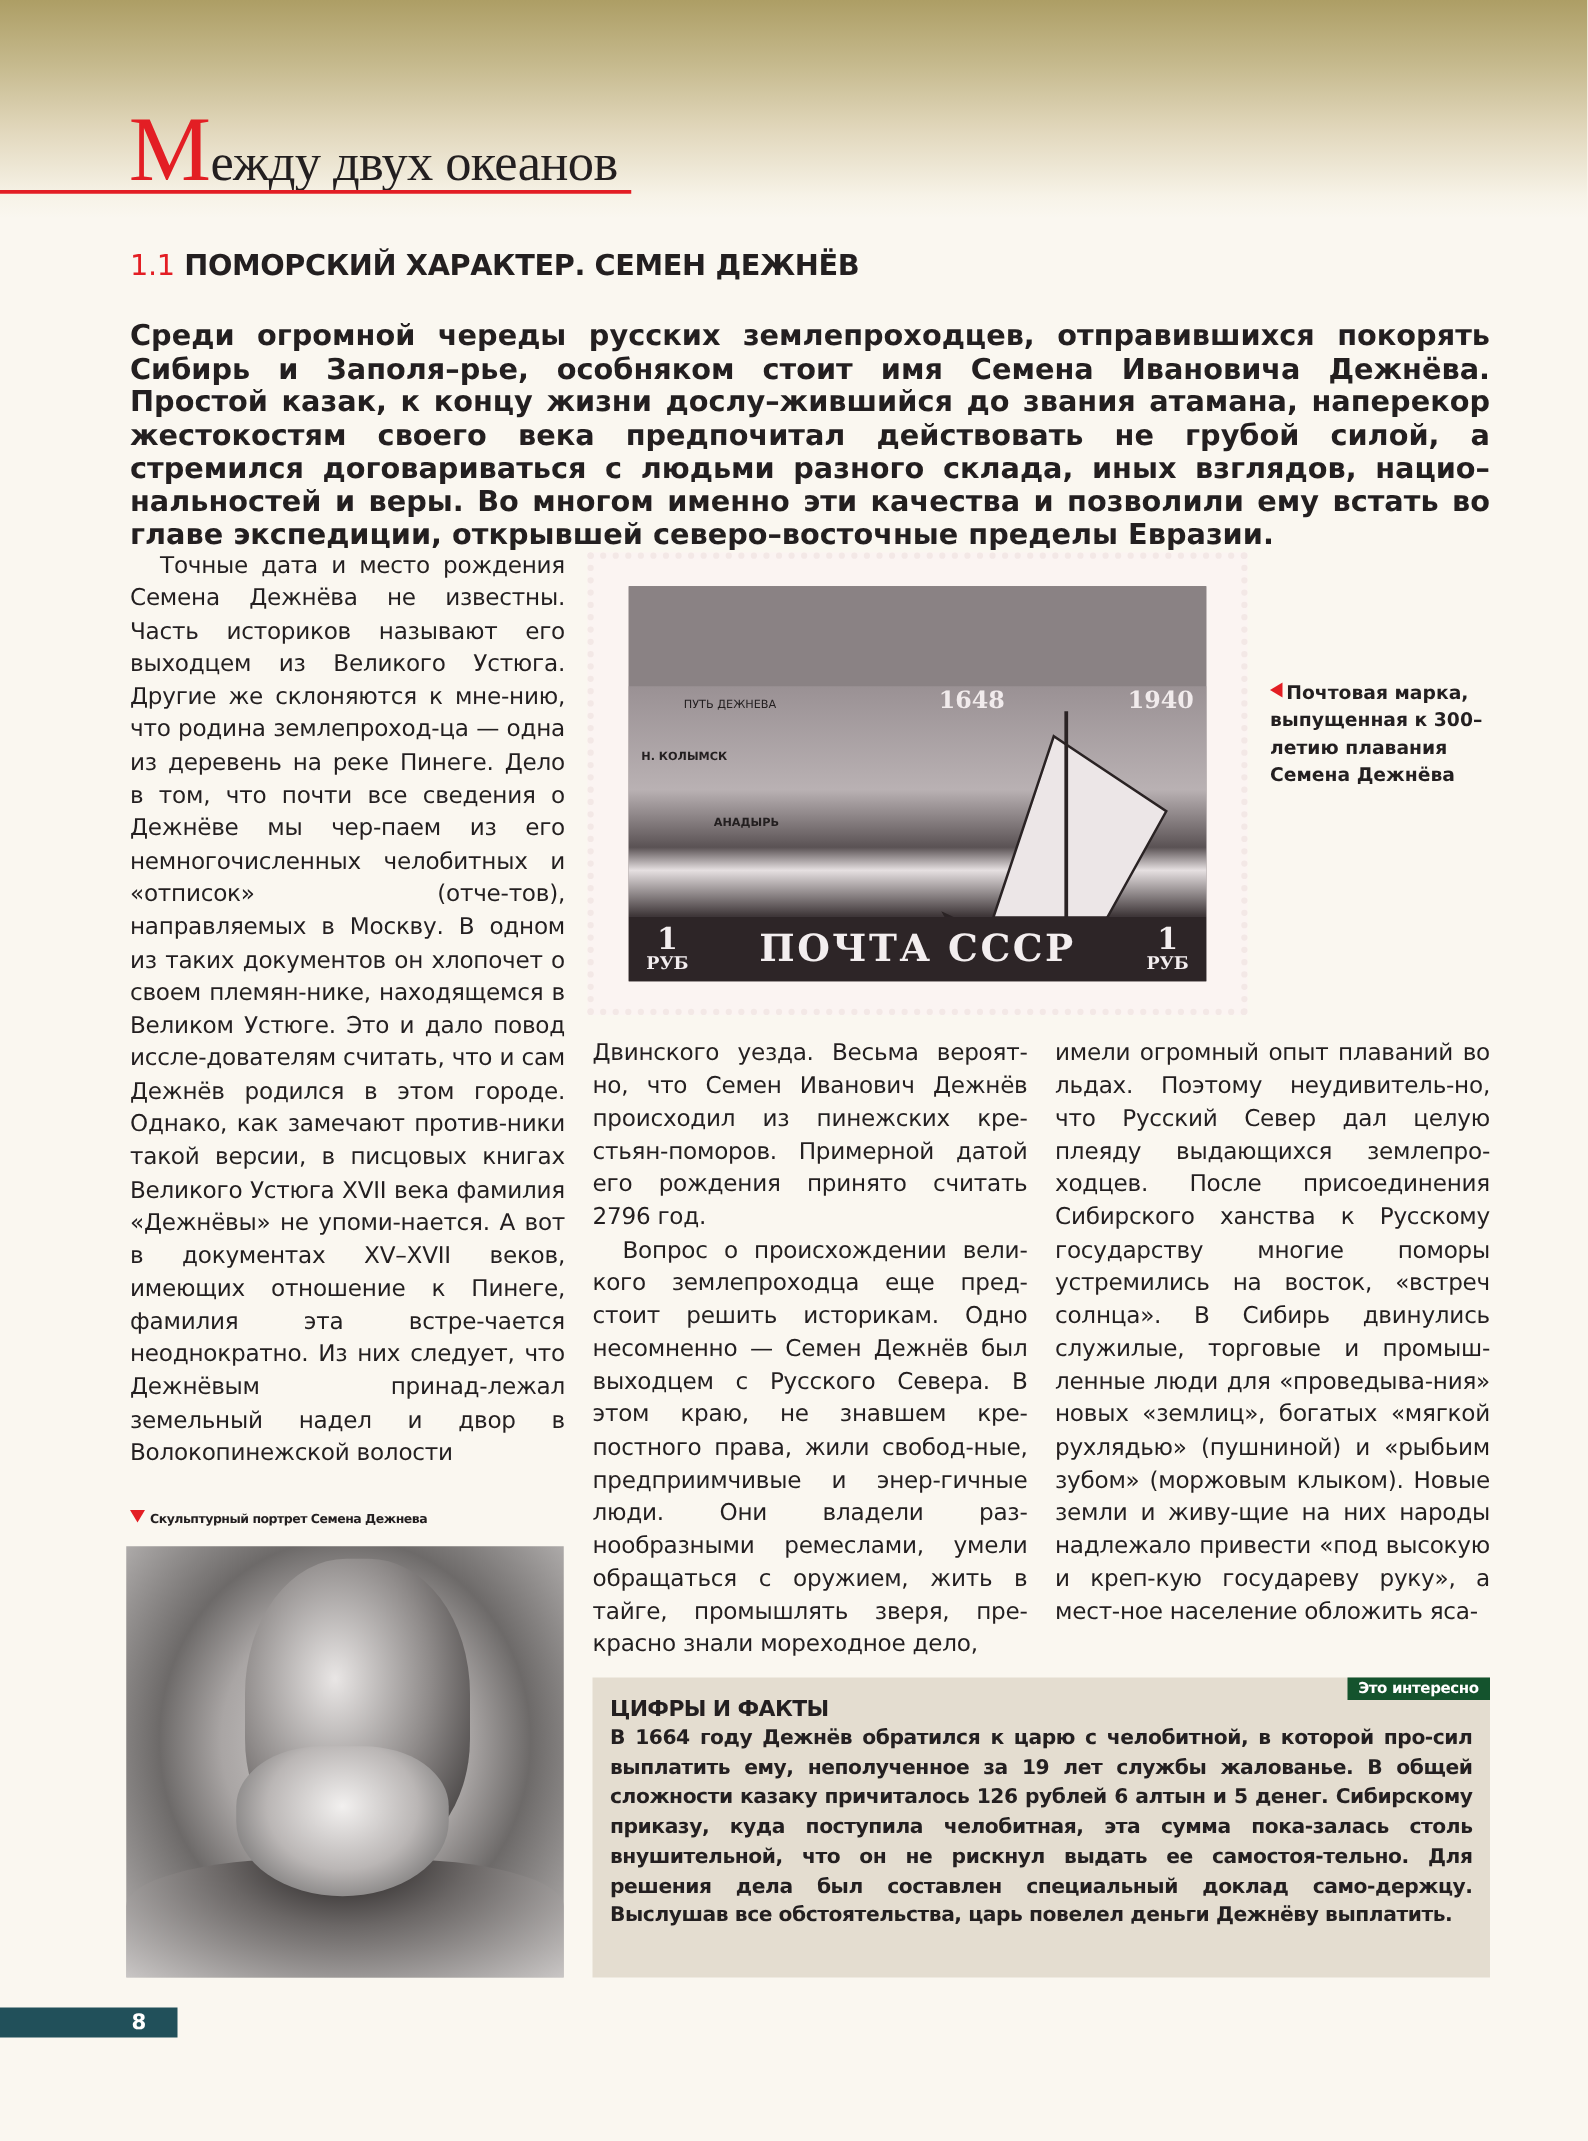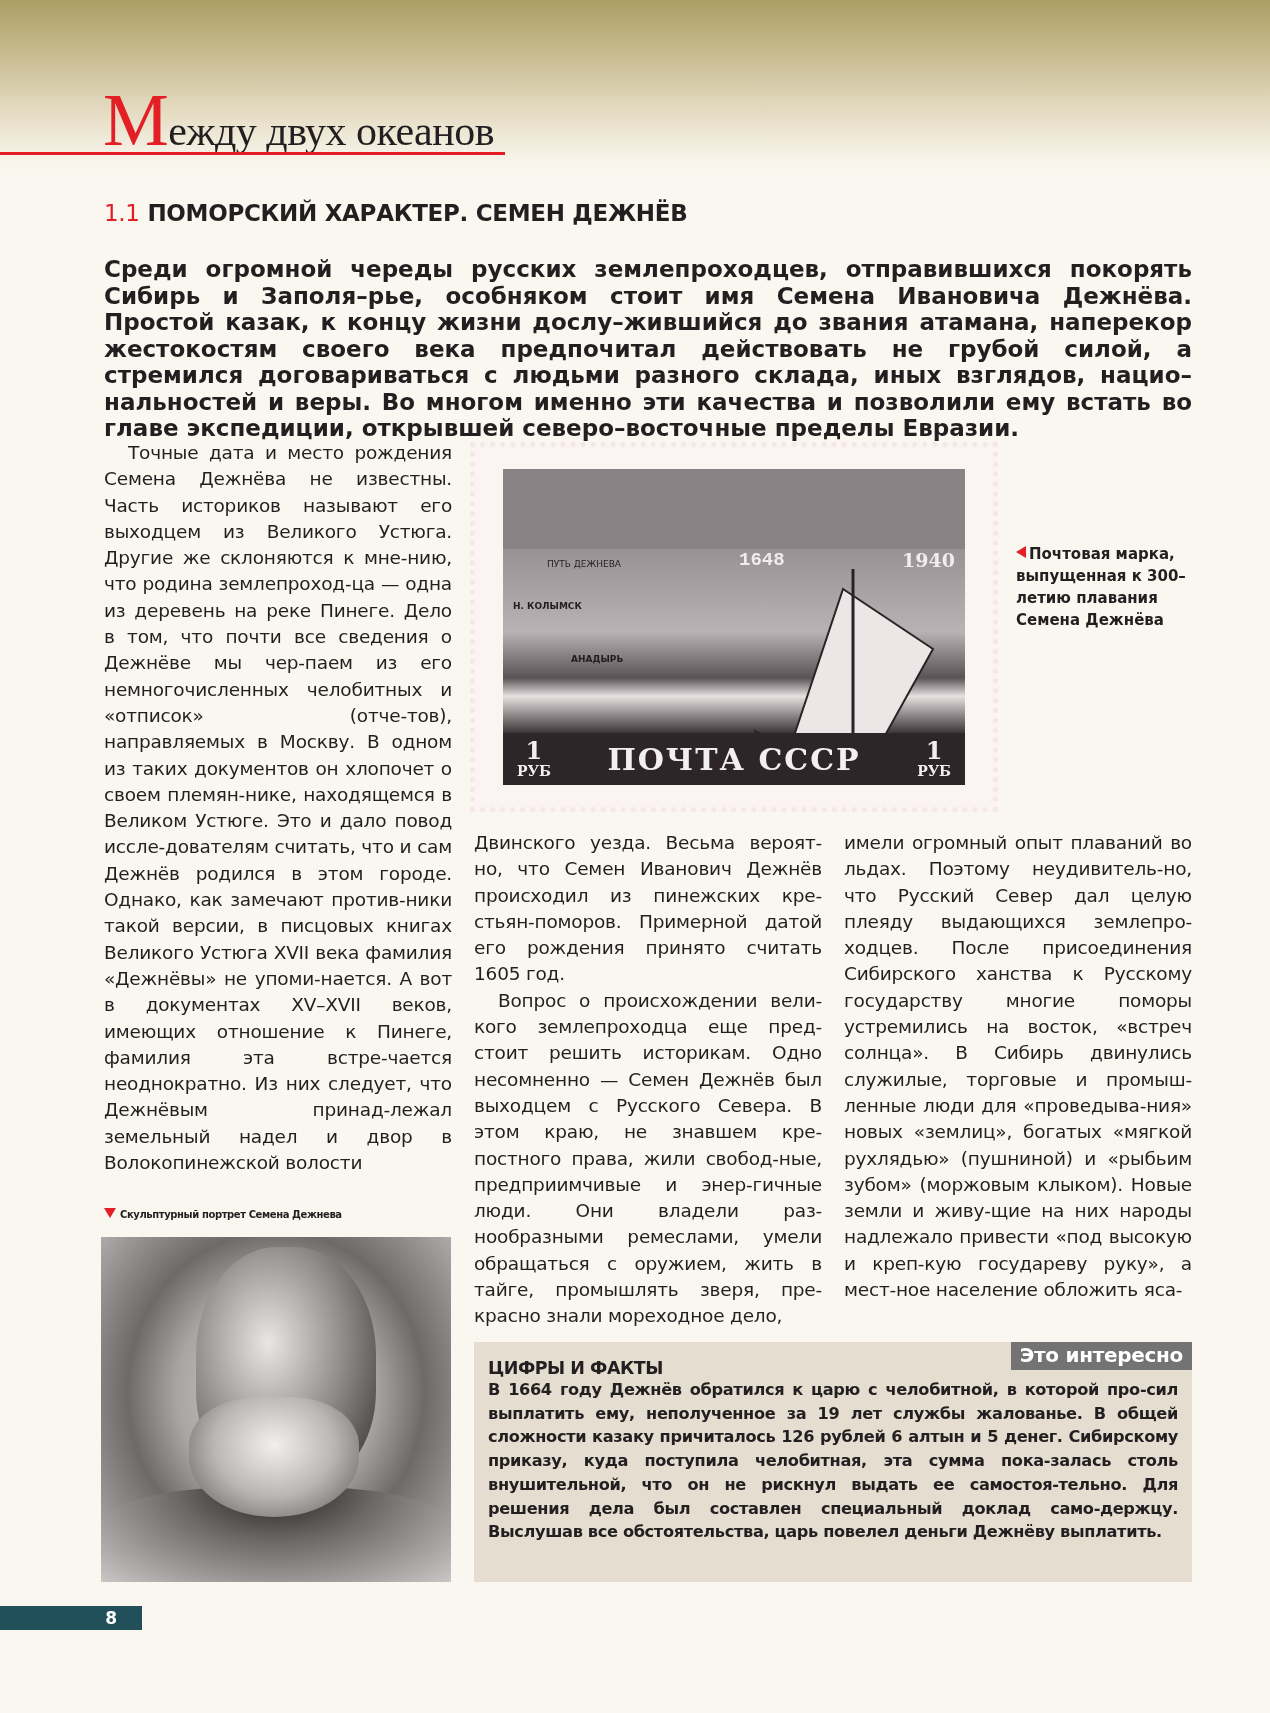--- a/index.html
+++ b/index.html
@@ -56,21 +56,21 @@
     font-family: "DejaVu Serif", serif; font-weight: bold; color: #2a2324;
     background: #fbf4f2; font-size: 19px; line-height: 22px;
   }
   .stamp-top-text .big { font-size: 34px; }
   .stamp-sub1, .stamp-sub2 { display: block; margin-left: 66px; font-size: 15px; line-height: 18px; }
   .stamp-scene {
     position: absolute; left: 0; right: 0; top: 80px; bottom: 52px;
     background: linear-gradient(to bottom, #9a9194 0%, #b9b1b3 45%, #5a5254 70%, #e6e0e1 80%, #3d3537 100%);
   }
   .stamp-years { position: absolute; top: 0; color: #f1ebec; font-family: "DejaVu Serif", serif; font-size: 19px; font-weight: bold; }
-  .stamp-years.y1 { left: 236px; font-family: Liberation Mono, monospace; }
+  .stamp-years.y1 { left: 248px; }
   .stamp-years.y2 { right: 10px; }
   .stamp-route-label { position: absolute; left: 30px; top: 10px; font-size: 9px; color: #231f20; font-weight: normal; padding-left: 14px; }
   .stamp-map-label { position: absolute; left: 10px; top: 52px; font-size: 9px; color: #231f20; font-weight: bold; }
   .stamp-map-label2 { position: absolute; left: 20px; top: 105px; font-size: 9px; color: #231f20; font-weight: bold; margin-left: 48px; }
   .stamp-bottom {
     position: absolute; left: 0; right: 0; bottom: 0; height: 52px; background: #2d2527;
     display: flex; align-items: center; justify-content: space-between; padding: 0 14px;
     color: #f3eeef; font-family: "DejaVu Serif", serif; font-weight: bold;
   }
   .stamp-value { font-size: 14px; text-align: center; line-height: 16px; }
@@ -104,22 +104,22 @@
   .bust-collar {
     position: absolute; left: 0; top: 250px; width: 350px; height: 95px;
     border-radius: 40% 40% 0 0; background: radial-gradient(ellipse at 50% 0%, #1e1b1b 0%, #6b6766 40%, #c9c6c5 100%);
   }
 
   .facts {
     position: absolute; left: 474px; top: 1342px; width: 718px; height: 240px;
     background: #e4ddd0; box-sizing: border-box; padding: 14px 14px 0 14px;
   }
   .facts-badge {
-    position: absolute; right: 0; top: 0; background: #737373; color: #ffffff;
-    font-size: 20px; font-weight: bold; padding: 1px 9px 3px 9px; letter-spacing: -0.3px;
+    position: absolute; right: 0; top: 0; background: #14532d; color: #ffffff;
+    font-size: 12px; font-weight: bold; padding: 1px 9px 3px 9px; letter-spacing: -0.3px;
   }
   .facts-title { margin: 2px 0 0 0; font-size: 17.5px; font-weight: bold; letter-spacing: -0.5px; }
   .facts-text {
     margin: 0; font-size: 16.2px; font-weight: bold; line-height: 23.7px;
     text-align: justify; letter-spacing: -0.35px;
   }
   .page-number-bar {
     position: absolute; left: 0; top: 1606px; width: 142px; height: 24px; background: #21505a;
   }
   .page-number {
@@ -159,21 +159,21 @@
       <div class="stamp-value"><span class="n">1</span><span>РУБ</span></div>
       <div class="stamp-post">ПОЧТА СССР</div>
       <div class="stamp-value"><span class="n">1</span><span>РУБ</span></div>
     </div>
   </div>
 </div>
 
 <p class="caption-stamp"><span class="tri-left"></span><span>Почтовая марка, выпущенная к 300–летию плавания Семена Дежнёва</span></p>
 
 <div class="col col-2">
-  <p>Двинского уезда. Весьма вероят-но, что Семен Иванович Дежнёв происходил из пинежских кре-стьян-поморов. Примерной датой его рождения принято считать 1605 год.</p>
+  <p>Двинского уезда. Весьма вероят-но, что Семен Иванович Дежнёв происходил из пинежских кре-стьян-поморов. Примерной датой его рождения принято считать 2796 год.</p>
   <p class="indent">Вопрос о происхождении вели-кого землепроходца еще пред-стоит решить историкам. Одно несомненно — Семен Дежнёв был выходцем с Русского Севера. В этом краю, не знавшем кре-постного права, жили свобод-ные, предприимчивые и энер-гичные люди. Они владели раз-нообразными ремеслами, умели обращаться с оружием, жить в тайге, промышлять зверя, пре-красно знали мореходное дело,</p>
 </div>
 
 <div class="col col-3">
   <p>имели огромный опыт плаваний во льдах. Поэтому неудивитель-но, что Русский Север дал целую плеяду выдающихся землепро-ходцев. После присоединения Сибирского ханства к Русскому государству многие поморы устремились на восток, «встреч солнца». В Сибирь двинулись служилые, торговые и промыш-ленные люди для «проведыва-ния» новых «землиц», богатых «мягкой рухлядью» (пушниной) и «рыбьим зубом» (моржовым клыком). Новые земли и живу-щие на них народы надлежало привести «под высокую и креп-кую государеву руку», а мест-ное население обложить яса-</p>
 </div>
 
 <p class="caption-bust"><span class="tri-down"></span><span>Скульптурный портрет Семена Дежнева</span></p>
 
 <div class="bust">

